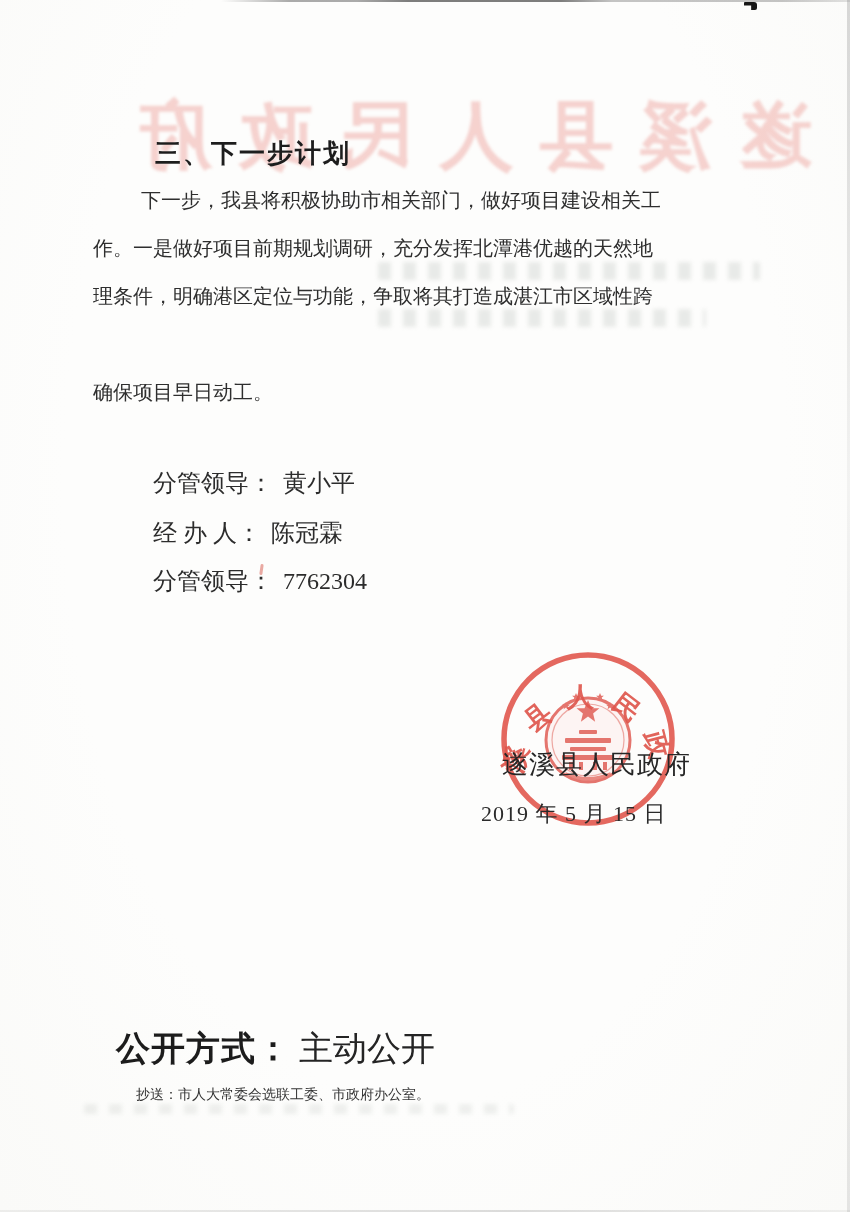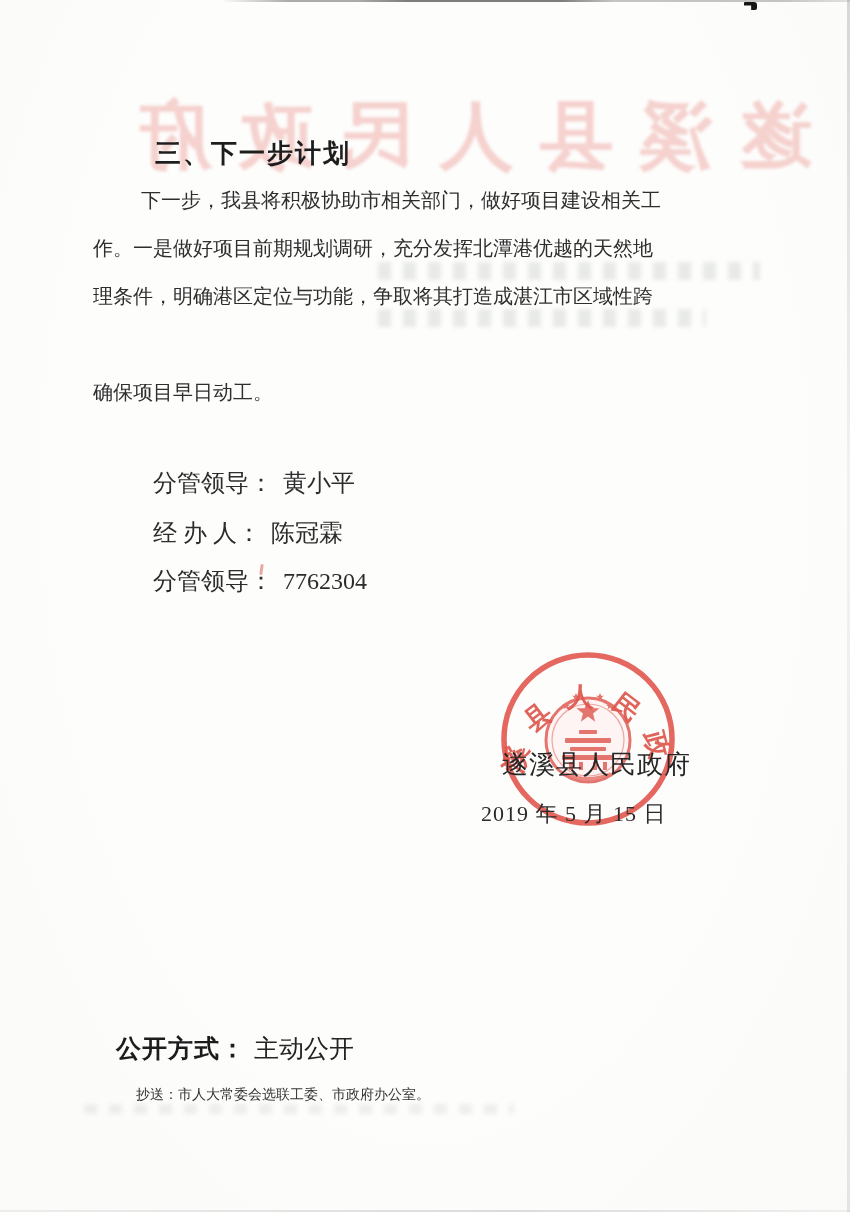--- a/index.html
+++ b/index.html
@@ -95,21 +95,21 @@
     position:absolute;left:502px;top:750px;z-index:2;
     font-size:26px;line-height:30px;letter-spacing:1px;
     color:#262626;white-space:nowrap;
   }
   .sig-date{
     position:absolute;left:481px;top:799px;z-index:2;
     font-size:22px;line-height:30px;letter-spacing:1px;
     color:#2a2a2a;white-space:nowrap;
   }
   .disclosure{
-    position:absolute;left:116px;top:1033px;font-size:25px;line-height:30px;
+    position:absolute;left:116px;top:1033px;font-size:34px;line-height:30px;
     white-space:nowrap;color:#242424;
   }
   .disclosure .dlabel{
     font-family:"Liberation Sans","DejaVu Sans",sans-serif;
     font-weight:bold;letter-spacing:1px;color:#1c1c1c;
   }
   .disclosure .dvalue{margin-left:8px;}
   .cc-line{
     position:absolute;left:136px;top:1081px;font-size:14px;line-height:28px;
     white-space:nowrap;color:#333;

